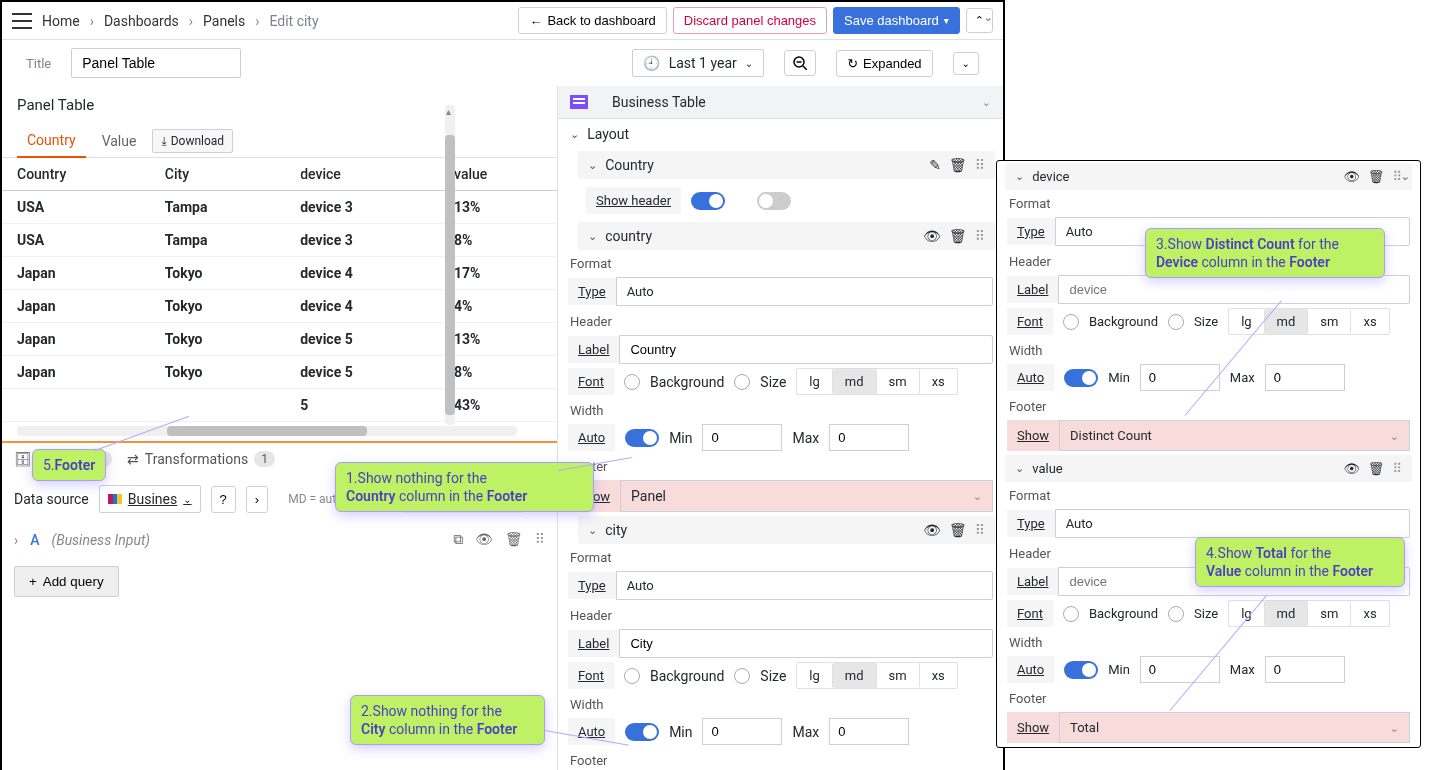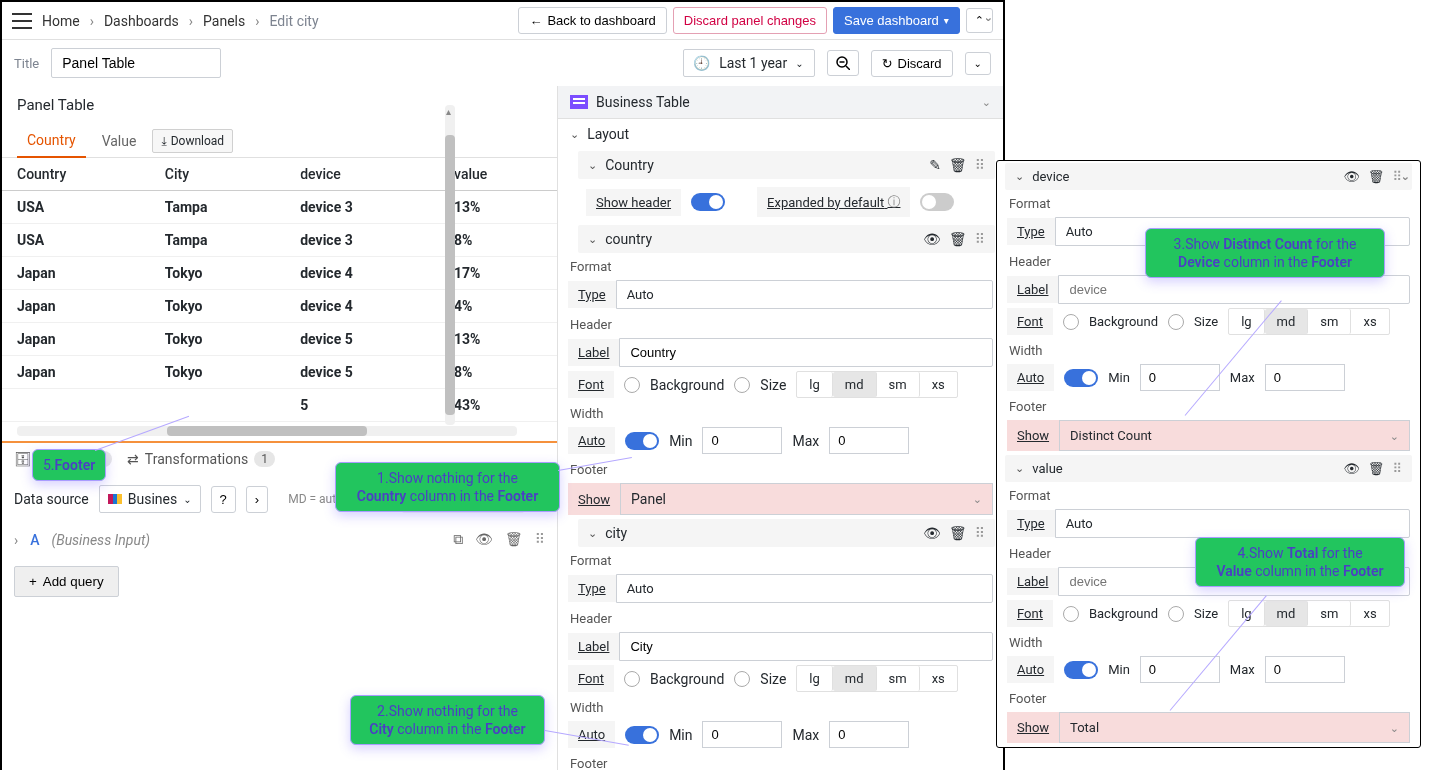--- a/index.html
+++ b/index.html
@@ -9,21 +9,21 @@
 .burger { width: 20px; height: 16px; display: flex; flex-direction: column; justify-content: space-between; cursor: pointer; }
 .burger span { height: 2px; background: #333; }
 .crumb { color: #333; padding: 2px 4px; }
 .crumb.muted { color: #7d8490; }
 .chev { color: #888; }
 .spacer { flex: 1; }
 .btn { border: 1px solid #ccd0d6; background: #fff; padding: 5px 10px; border-radius: 3px; cursor: pointer; font-size: 13px; display: inline-flex; align-items: center; gap: 5px; }
 .btn.danger { color: #d10043; border-color: #e4a0b3; }
 .btn.primary { background: #3871dc; color: #fff; border-color: #3871dc; }
 .btn.iconbtn { padding: 5px 8px; }
-.toolbar-row { display: flex; align-items: center; padding: 8px 12px; gap: 12px; }
+.toolbar-row { display: flex; align-items: center; padding: 8px 24px; gap: 20px; }
 .title-label { color: #7d8490; font-size: 13px; }
 .title-input { border: 1px solid #ccd0d6; padding: 6px 10px; border-radius: 2px; width: 170px; font-size: 14px; }
 .time-picker { border: 1px solid #ccd0d6; border-radius: 2px; padding: 5px 10px; display: flex; align-items: center; gap: 8px; }
 .main-split { display: flex; }
 .left-pane { width: 556px; border-right: 1px solid #e0e0e0; }
 .right-pane { flex: 1; }
 .panel-title { padding: 10px 15px; font-size: 15px; }
 .tabbar { display: flex; align-items: center; gap: 6px; padding: 0 15px; border-bottom: 1px solid #e0e0e0; }
 .tab { padding: 8px 10px; color: #666; cursor: pointer; }
 .tab.active { color: #e55400; border-bottom: 2px solid #e55400; margin-bottom: -1px; }
@@ -34,30 +34,30 @@
 .scrollbar-y { position: absolute; right: 548px; top: 103px; width: 10px; height: 320px; background: #f0f0f0; border-radius: 4px; }
 .scrollbar-thumb-y { position: absolute; top: 30px; width: 10px; height: 280px; background: #c0c0c0; border-radius: 4px; }
 .tri-up { font-size: 10px; color: #888; position: absolute; top: 1px; left: 1px;}
 .tri-dn { font-size: 10px; color: #888; position: absolute; bottom: -8px; left: 1px;}
 .scrollbar-x { height: 10px; background: #f0f0f0; margin: 4px 15px; border-radius: 4px; width: 500px; position: relative;}
 .scrollbar-x-thumb { position: absolute; left: 150px; width: 200px; height: 10px; background: #c0c0c0; border-radius: 4px; }
 .query-tabs { display: flex; gap: 15px; padding: 8px 12px; border-top: 2px solid #f5913c; margin-top: 5px; }
 .query-tab { display: flex; align-items: center; gap: 6px; color: #555; }
 .count-badge { background: #e6e6e6; border-radius: 10px; padding: 1px 7px; font-size: 12px; }
 .ds-row { display: flex; align-items: center; gap: 10px; padding: 10px 12px; }
-.ds-select { border: 1px solid #ccd0d6; padding: 5px 8px; border-radius: 2px; display: flex; align-items: center; gap: 6px; }
+.ds-select { border: 1px solid #ccd0d6; padding: 5px 8px; border-radius: 2px; display: flex; align-items: center; gap: 6px; text-decoration: underline; }
 .ds-logo { width: 14px; height: 10px; background: linear-gradient(90deg,#c2185b 33%,#1976d2 33% 66%,#fbc02d 66%); display: inline-block; }
 .qi-pill { padding: 5px 10px; color: #888; font-size: 12px; }
 .qi-btn { background: #f2f2f2; padding: 6px 12px; border-radius: 2px; }
 .query-row { display: flex; align-items: center; gap: 12px; padding: 8px 12px; }
 .query-ref { color: #3871dc; font-weight: 500; }
 .query-name { color: #888; font-style: italic; }
 .icon-row { margin-left: auto; display: flex; gap: 12px; color: #666; }
 .add-query { margin: 10px 12px 14px; border: 1px solid #ccd0d6; padding: 7px 14px; border-radius: 2px; display: inline-flex; gap: 6px; }
-.right-header { display: flex; align-items: center; padding: 8px 12px; background: #f2f3f5; border-bottom: 1px solid #e0e0e0; gap: 8px; }
+.right-header { display: flex; align-items: center; padding: 8px 12px; background: #f2f3f5; border-bottom: 1px solid #e0e0e0; gap: 24px; }
 .viz-icon { width: 18px; height: 14px; background: #7c4dff; display: inline-block; position: relative; }
 .viz-icon::after { content: ''; position: absolute; left: 3px; top: 3px; right: 3px; bottom: 3px; background: repeating-linear-gradient(#fff,#fff 2px,#7c4dff 2px,#7c4dff 4px); }
 .section-h { display: flex; align-items: center; padding: 7px 12px; gap: 8px; font-size: 14px; }
 .collapse-chev { color: #555; font-size: 11px; }
 .sub-section { padding: 6px 12px 6px 28px; display: flex; align-items: center; gap: 10px; }
 .sub-header { background: #f5f5f5; padding: 6px 10px; margin: 2px 8px; border-radius: 2px; display: flex; align-items: center; gap: 8px; }
 .toggle { width: 34px; height: 18px; background: #3871dc; border-radius: 10px; position: relative; display: inline-block; }
 .toggle::after { content: ''; width: 14px; height: 14px; background: #fff; border-radius: 50%; position: absolute; right: 2px; top: 2px; }
 .toggle.off { background: #ccc; }
 .toggle.off::after { left: 2px; right: auto; }
@@ -70,21 +70,21 @@
 .seg-btn.active { background: #e6e6e6; }
 .seg-group { display: inline-flex; gap: 0; border: 1px solid #e0e0e0; border-radius: 2px; }
 .seg-group .seg-btn { border-right: 1px solid #e0e0e0; }
 .seg-group .seg-btn:last-child { border-right: none; }
 .num-input { border: 1px solid #ccd0d6; padding: 5px 8px; width: 80px; font-size: 13px; }
 .footer-show { display: flex; margin: 4px 10px; }
 .footer-show.highlight .field-label-box, .footer-show.highlight .input { background: #f8dcdc; }
 .footer-show .input { border: 1px solid #ccd0d6; padding: 7px 10px; flex: 1; position: relative; }
 .dd-chev { position: absolute; right: 10px; top: 9px; color: #888; font-size: 11px; }
 .float-pane { position: absolute; background: #fff; border: 1px solid #000; border-radius: 3px; width: 425px; font-size: 13px; }
-.annotation { position: absolute; background: #22c55e; border: 1.5px solid #a99cff; border-radius: 6px; padding: 6px 10px; box-shadow: 0 4px 12px rgba(120,100,255,0.3); color: #4b3fc4; font-size: 14px; text-align: center; line-height: 1.3; }
+.annotation { position: absolute; background: #bef264; border: 1.5px solid #a99cff; border-radius: 6px; padding: 6px 10px; box-shadow: 0 4px 12px rgba(120,100,255,0.3); color: #4b3fc4; font-size: 14px; text-align: left; line-height: 1.3; }
 .annotation b { font-weight: 600; }
 .ann-line { position: absolute; background: #b5a8ff; height: 1px; transform-origin: left center; }
 .drag-handle { color: #999; cursor: grab; }
 svg.icon { width: 14px; height: 14px; stroke: currentColor; fill: none; stroke-width: 1.5; }
 </style>
 </head>
 <body>
 
 <div class="app">
   <div class="topbar">
@@ -123,21 +123,21 @@
     </div>
     <button class="btn iconbtn">
         <svg class="icon">
           <circle cx="6" cy="6" r="5"></circle>
           <line x1="10" y1="10" x2="14" y2="14"></line>
           <line x1="3.5" y1="6" x2="8.5" y2="6"></line>
         </svg>
       </button>
     <button class="btn">
         <span>↻</span> 
-        <span>Discard</span>
+        <span>Expanded</span>
       </button>
     <button class="btn iconbtn">
         <span style="font-size:10px">⌄</span>
       </button>
   </div>
 
   <div class="main-split">
     <div class="left-pane">
       <div class="panel-title">Panel Table</div>
       <div class="tabbar">
@@ -275,21 +275,20 @@
         <span style="flex:1">Country</span>
         <span>✎</span>
         <span>🗑</span>
         <span class="drag-handle">⠿</span>
       </div>
 
       <div class="sub-section">
         <span class="field-label-box">Show header</span>
         <span class="toggle"></span>
         <span style="width:12px"></span>
-        <span class="field-label-box"><span>Expanded by default</span>&nbsp;<span style="color:#888">ⓘ</span></span>
         <span class="toggle off"></span>
       </div>
 
       <div class="sub-header" style="margin-left:20px">
         <span class="collapse-chev">⌄</span>
         <span style="flex:1">country</span>
         <span>👁</span>
         <span>🗑</span>
         <span class="drag-handle">⠿</span>
       </div>
@@ -462,21 +461,21 @@
     <span>Max</span>
       <input class="num-input" value="0" style="">
   </div>
   <div class="small-label">Footer</div>
   <div class="footer-show highlight">
       <span class="field-label-box">Show</span>
       <div class="input"><span>Total</span><span class="dd-chev">⌄</span></div>
     </div>
 </div>
 
-<div class="annotation" style="left:335px; top:462px; width:225px;">
+<div class="annotation" style="left:335px; top:462px; width:259px;">
   <span>1.</span><span>Show nothing for the</span><br>
   <b>Country</b><span> column in the </span><b>Footer</b>
 </div>
 <div class="annotation" style="left:350px; top:695px; width:195px;">
   <span>2.</span><span>Show nothing for the</span><br>
   <b>City</b><span> column in the </span><b>Footer</b>
 </div>
 <div class="annotation" style="left:1145px; top:228px; width:240px;">
   <span>3.</span><span>Show </span><b>Distinct Count</b><span> for the</span><br>
   <b>Device</b><span> column in the </span><b>Footer</b>

